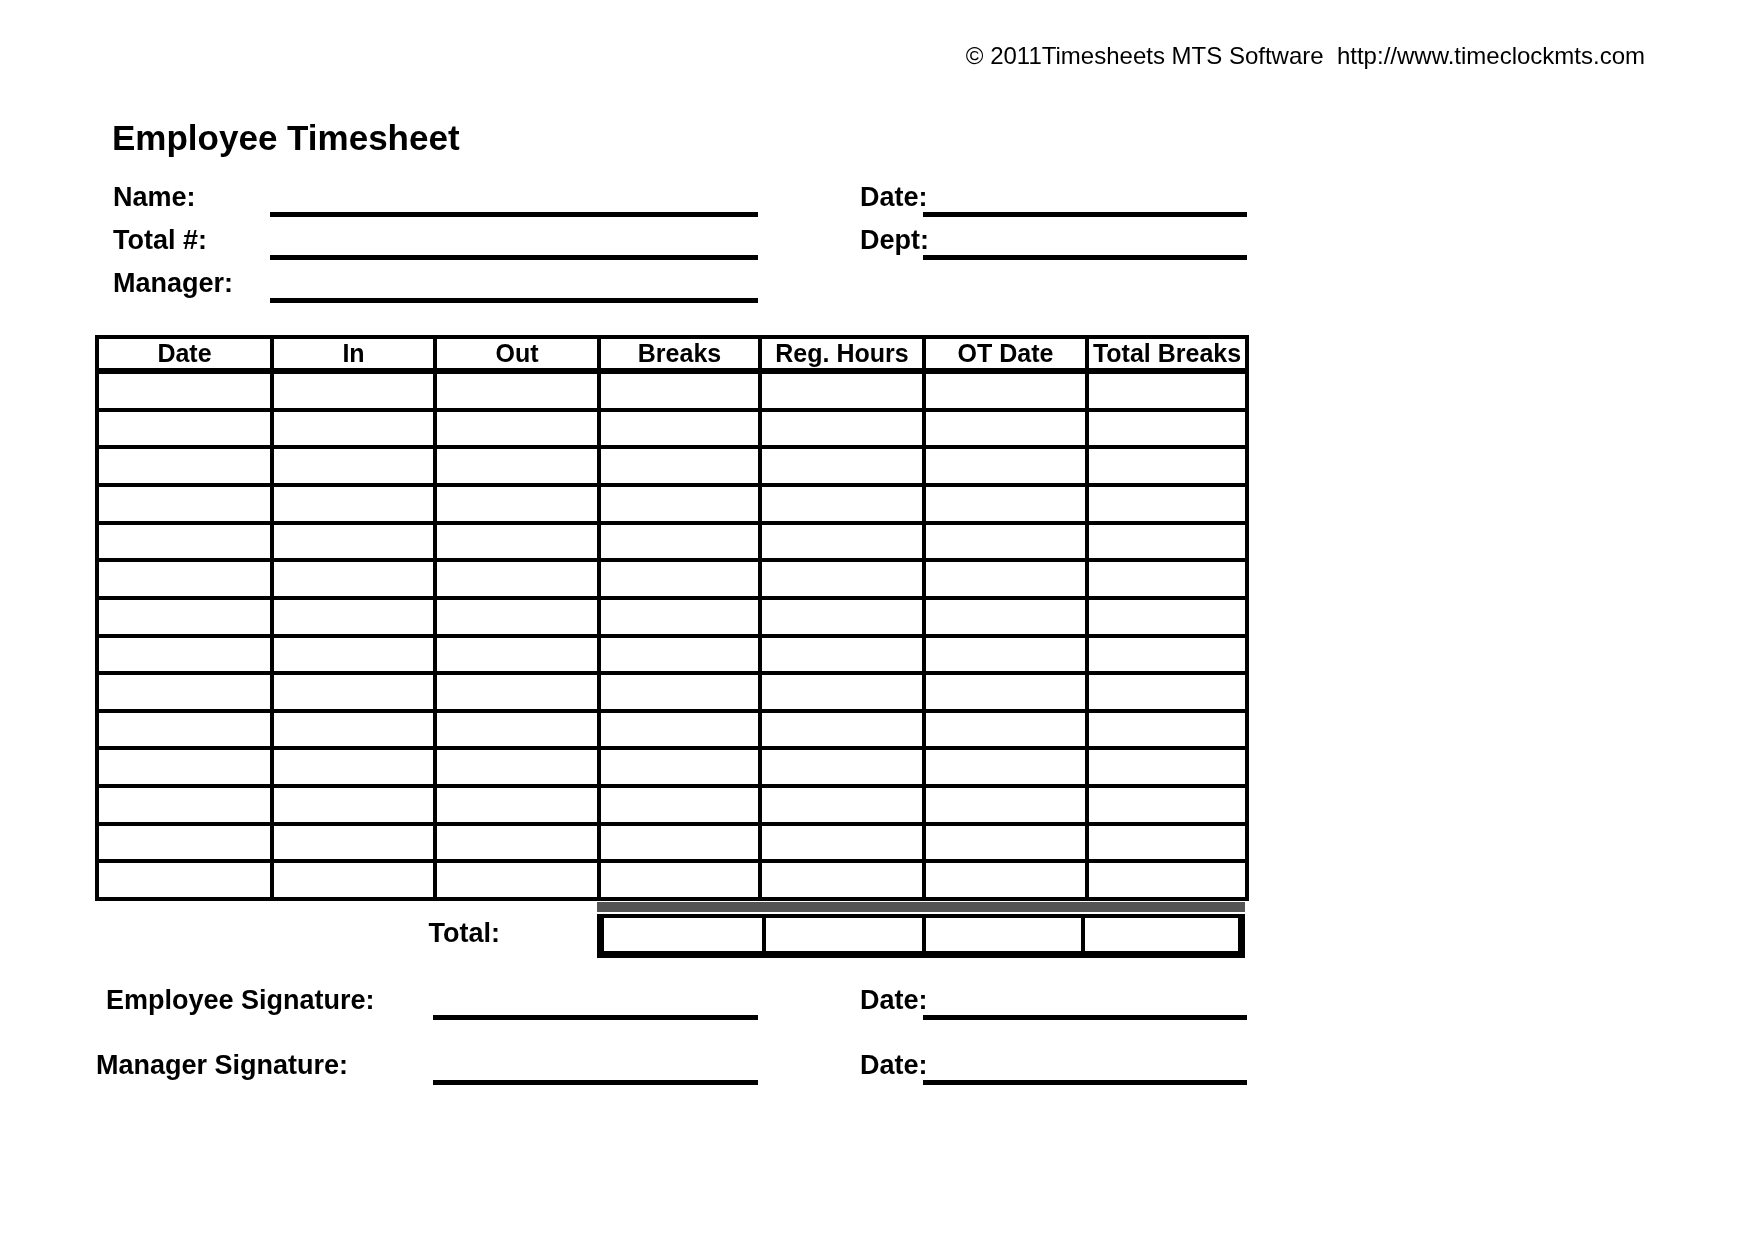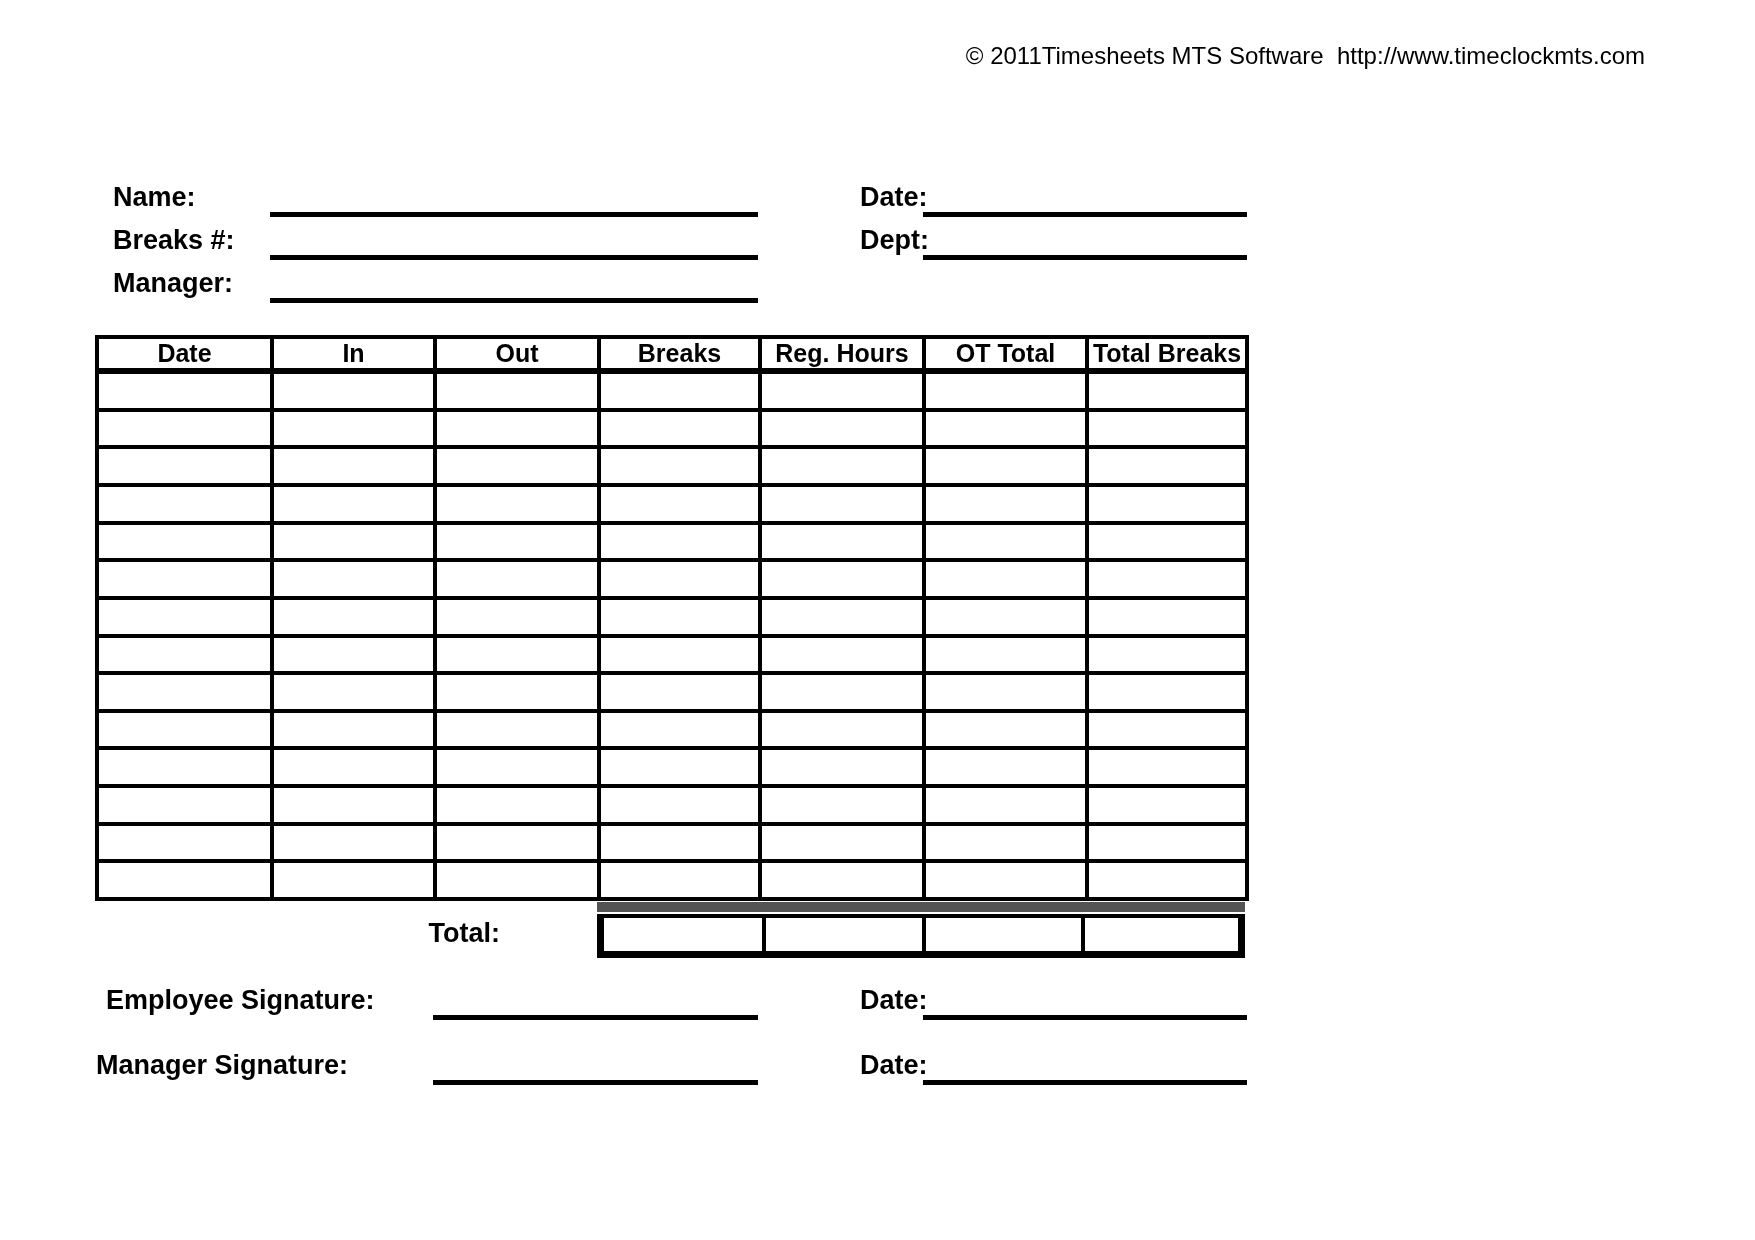--- a/index.html
+++ b/index.html
@@ -108,25 +108,26 @@
   .tc3 { width: 25.15%; }
   .tc4 { width: 24.69%; }
 </style>
 </head>
 <body>
 
 <div class="page">
 
   <div class="copyright">© 2011Timesheets MTS Software  http://www.timeclockmts.com</div>
 
+  <h1 class="title">Employee Timesheet</h1>
 
   <div class="field-label" style="left:113px; top:182px;">Name:</div>
   <div class="underline" style="left:270px; top:212px; width:488px;"></div>
 
-  <div class="field-label" style="left:113px; top:225px;">Breaks #:</div>
+  <div class="field-label" style="left:113px; top:225px;">Total #:</div>
   <div class="underline" style="left:270px; top:255px; width:488px;"></div>
 
   <div class="field-label" style="left:113px; top:268px;">Manager:</div>
   <div class="underline" style="left:270px; top:298px; width:488px;"></div>
 
   <div class="field-label" style="left:860px; top:182px;">Date:</div>
   <div class="underline" style="left:923px; top:212px; width:324px;"></div>
 
   <div class="field-label" style="left:860px; top:225px;text-align:right;">Dept:</div>
   <div class="underline" style="left:923px; top:255px; width:324px;"></div>
@@ -141,21 +142,21 @@
         <col style="width:163px">
       <col style="width:160px">
     </colgroup>
     <thead>
       <tr>
         <th>Date</th>
         <th>In</th>
         <th>Out</th>
         <th>Breaks</th>
         <th>Reg. Hours</th>
-        <th>OT Total</th>
+        <th>OT Date</th>
         <th>Total Breaks</th>
       </tr>
     </thead>
     <tbody>
         <tr>
           <td></td>
           <td></td>
           <td></td>
           <td></td>
           <td></td>

